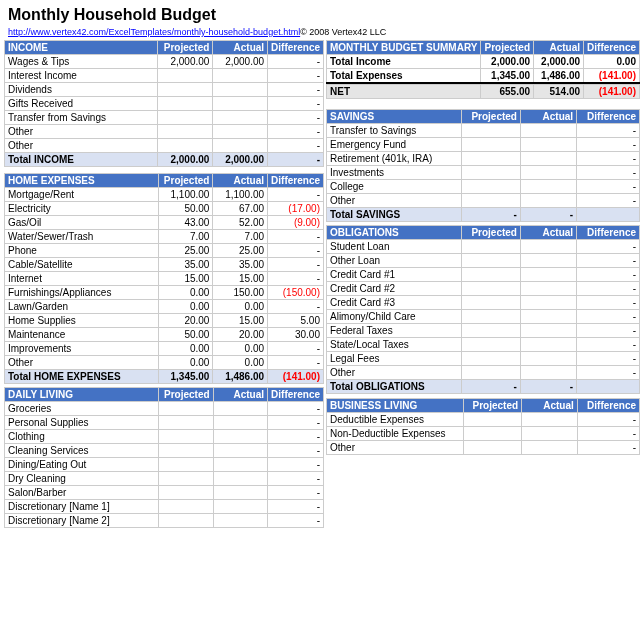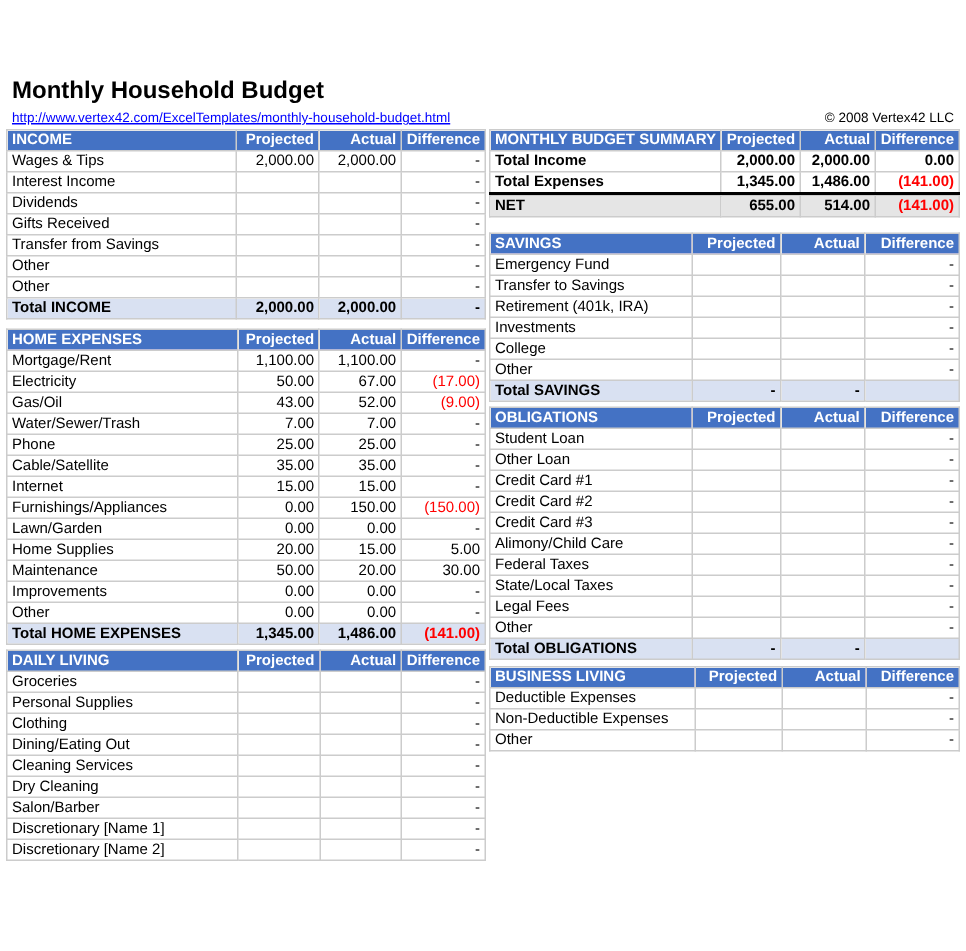--- a/index.html
+++ b/index.html
@@ -12,28 +12,27 @@
     }
     .spreadsheet {
       width: 644px;
       padding: 4px;
     }
     .title-row {
       font-size: 16px;
       font-weight: bold;
       padding: 2px 4px;
       color: #000;
-      margin-top: 46px;
     }
     .url-row {
       font-size: 9px;
       color: #0000ff;
       padding: 1px 4px;
       display: flex;
-      justify-content: space-between;
+      justify-content: flex-start;
     }
     .copyright {
       color: #000;
       font-size: 9px;
     }
     .main-content {
       display: flex;
       gap: 2px;
       margin-top: 2px;
     }
@@ -49,21 +48,21 @@
       width: 100%;
       font-size: 10px;
     }
     td, th {
       border: 1px solid #ccc;
       padding: 1px 3px;
       white-space: nowrap;
       overflow: hidden;
     }
     .section-header {
-      background: #f0abfc;
+      background: #0f172a;
       color: #fff;
       font-weight: bold;
       font-size: 10px;
     }
     .section-header td {
       background: #4472c4;
       color: #fff;
       font-weight: bold;
     }
     .col-label { width: 155px; }
@@ -293,27 +292,27 @@
             <td class="col-actual"></td>
             <td class="col-diff">-</td>
           </tr>
           <tr class="row-plain">
             <td>Clothing</td>
             <td class="col-projected"></td>
             <td class="col-actual"></td>
             <td class="col-diff">-</td>
           </tr>
           <tr class="row-plain">
+            <td>Cleaning Services</td>
+            <td class="col-projected"></td>
+            <td class="col-actual"></td>
+            <td class="col-diff">-</td>
+          </tr>
+          <tr class="row-plain">
             <td>Dining/Eating Out</td>
-            <td class="col-projected"></td>
-            <td class="col-actual"></td>
-            <td class="col-diff">-</td>
-          </tr>
-          <tr class="row-plain">
-            <td>Cleaning Services</td>
             <td class="col-projected"></td>
             <td class="col-actual"></td>
             <td class="col-diff">-</td>
           </tr>
           <tr class="row-plain">
             <td>Dry Cleaning</td>
             <td class="col-projected"></td>
             <td class="col-actual"></td>
             <td class="col-diff">-</td>
           </tr>
@@ -378,27 +377,27 @@
 
       <table>
         <tbody>
           <tr class="section-header">
             <td class="right-col-label">SAVINGS</td>
             <td class="right-col-projected">Projected</td>
             <td class="right-col-actual">Actual</td>
             <td class="right-col-diff">Difference</td>
           </tr>
           <tr class="row-plain">
+            <td>Transfer to Savings</td>
+            <td class="right-col-projected"></td>
+            <td class="right-col-actual"></td>
+            <td class="right-col-diff">-</td>
+          </tr>
+          <tr class="row-plain">
             <td>Emergency Fund</td>
-            <td class="right-col-projected"></td>
-            <td class="right-col-actual"></td>
-            <td class="right-col-diff">-</td>
-          </tr>
-          <tr class="row-plain">
-            <td>Transfer to Savings</td>
             <td class="right-col-projected"></td>
             <td class="right-col-actual"></td>
             <td class="right-col-diff">-</td>
           </tr>
           <tr class="row-plain">
             <td>Retirement (401k, IRA)</td>
             <td class="right-col-projected"></td>
             <td class="right-col-actual"></td>
             <td class="right-col-diff">-</td>
           </tr>

